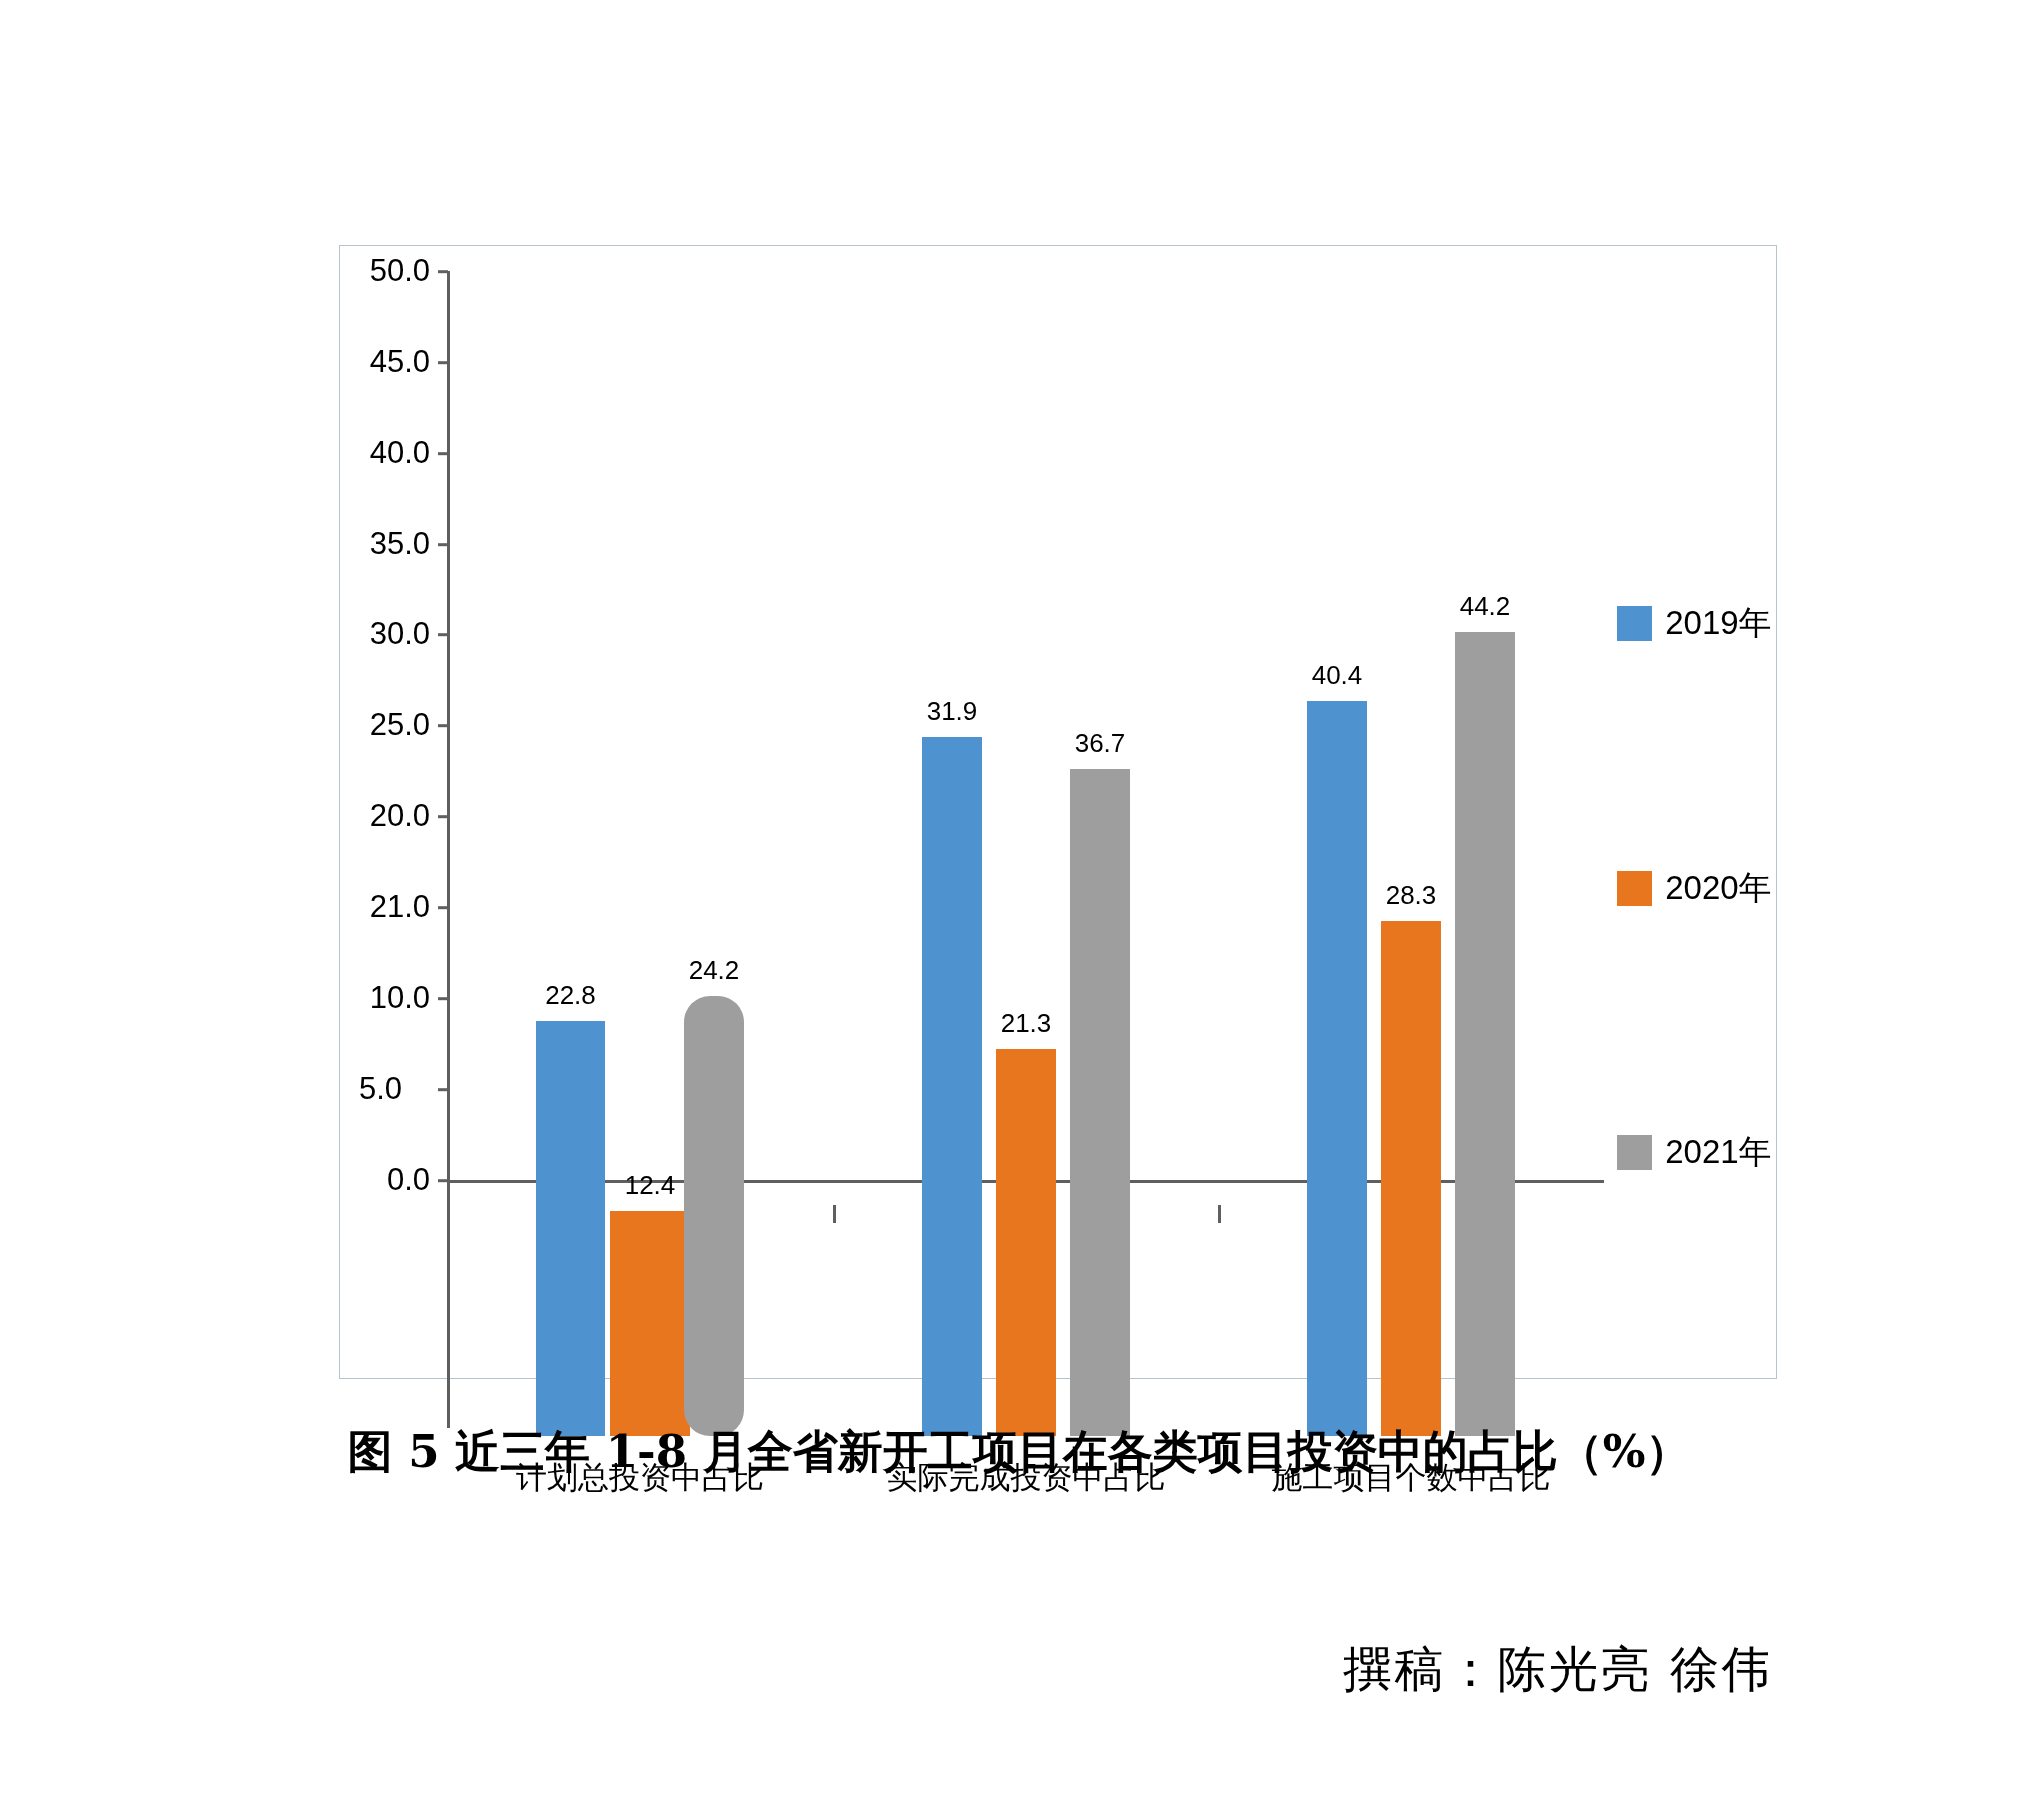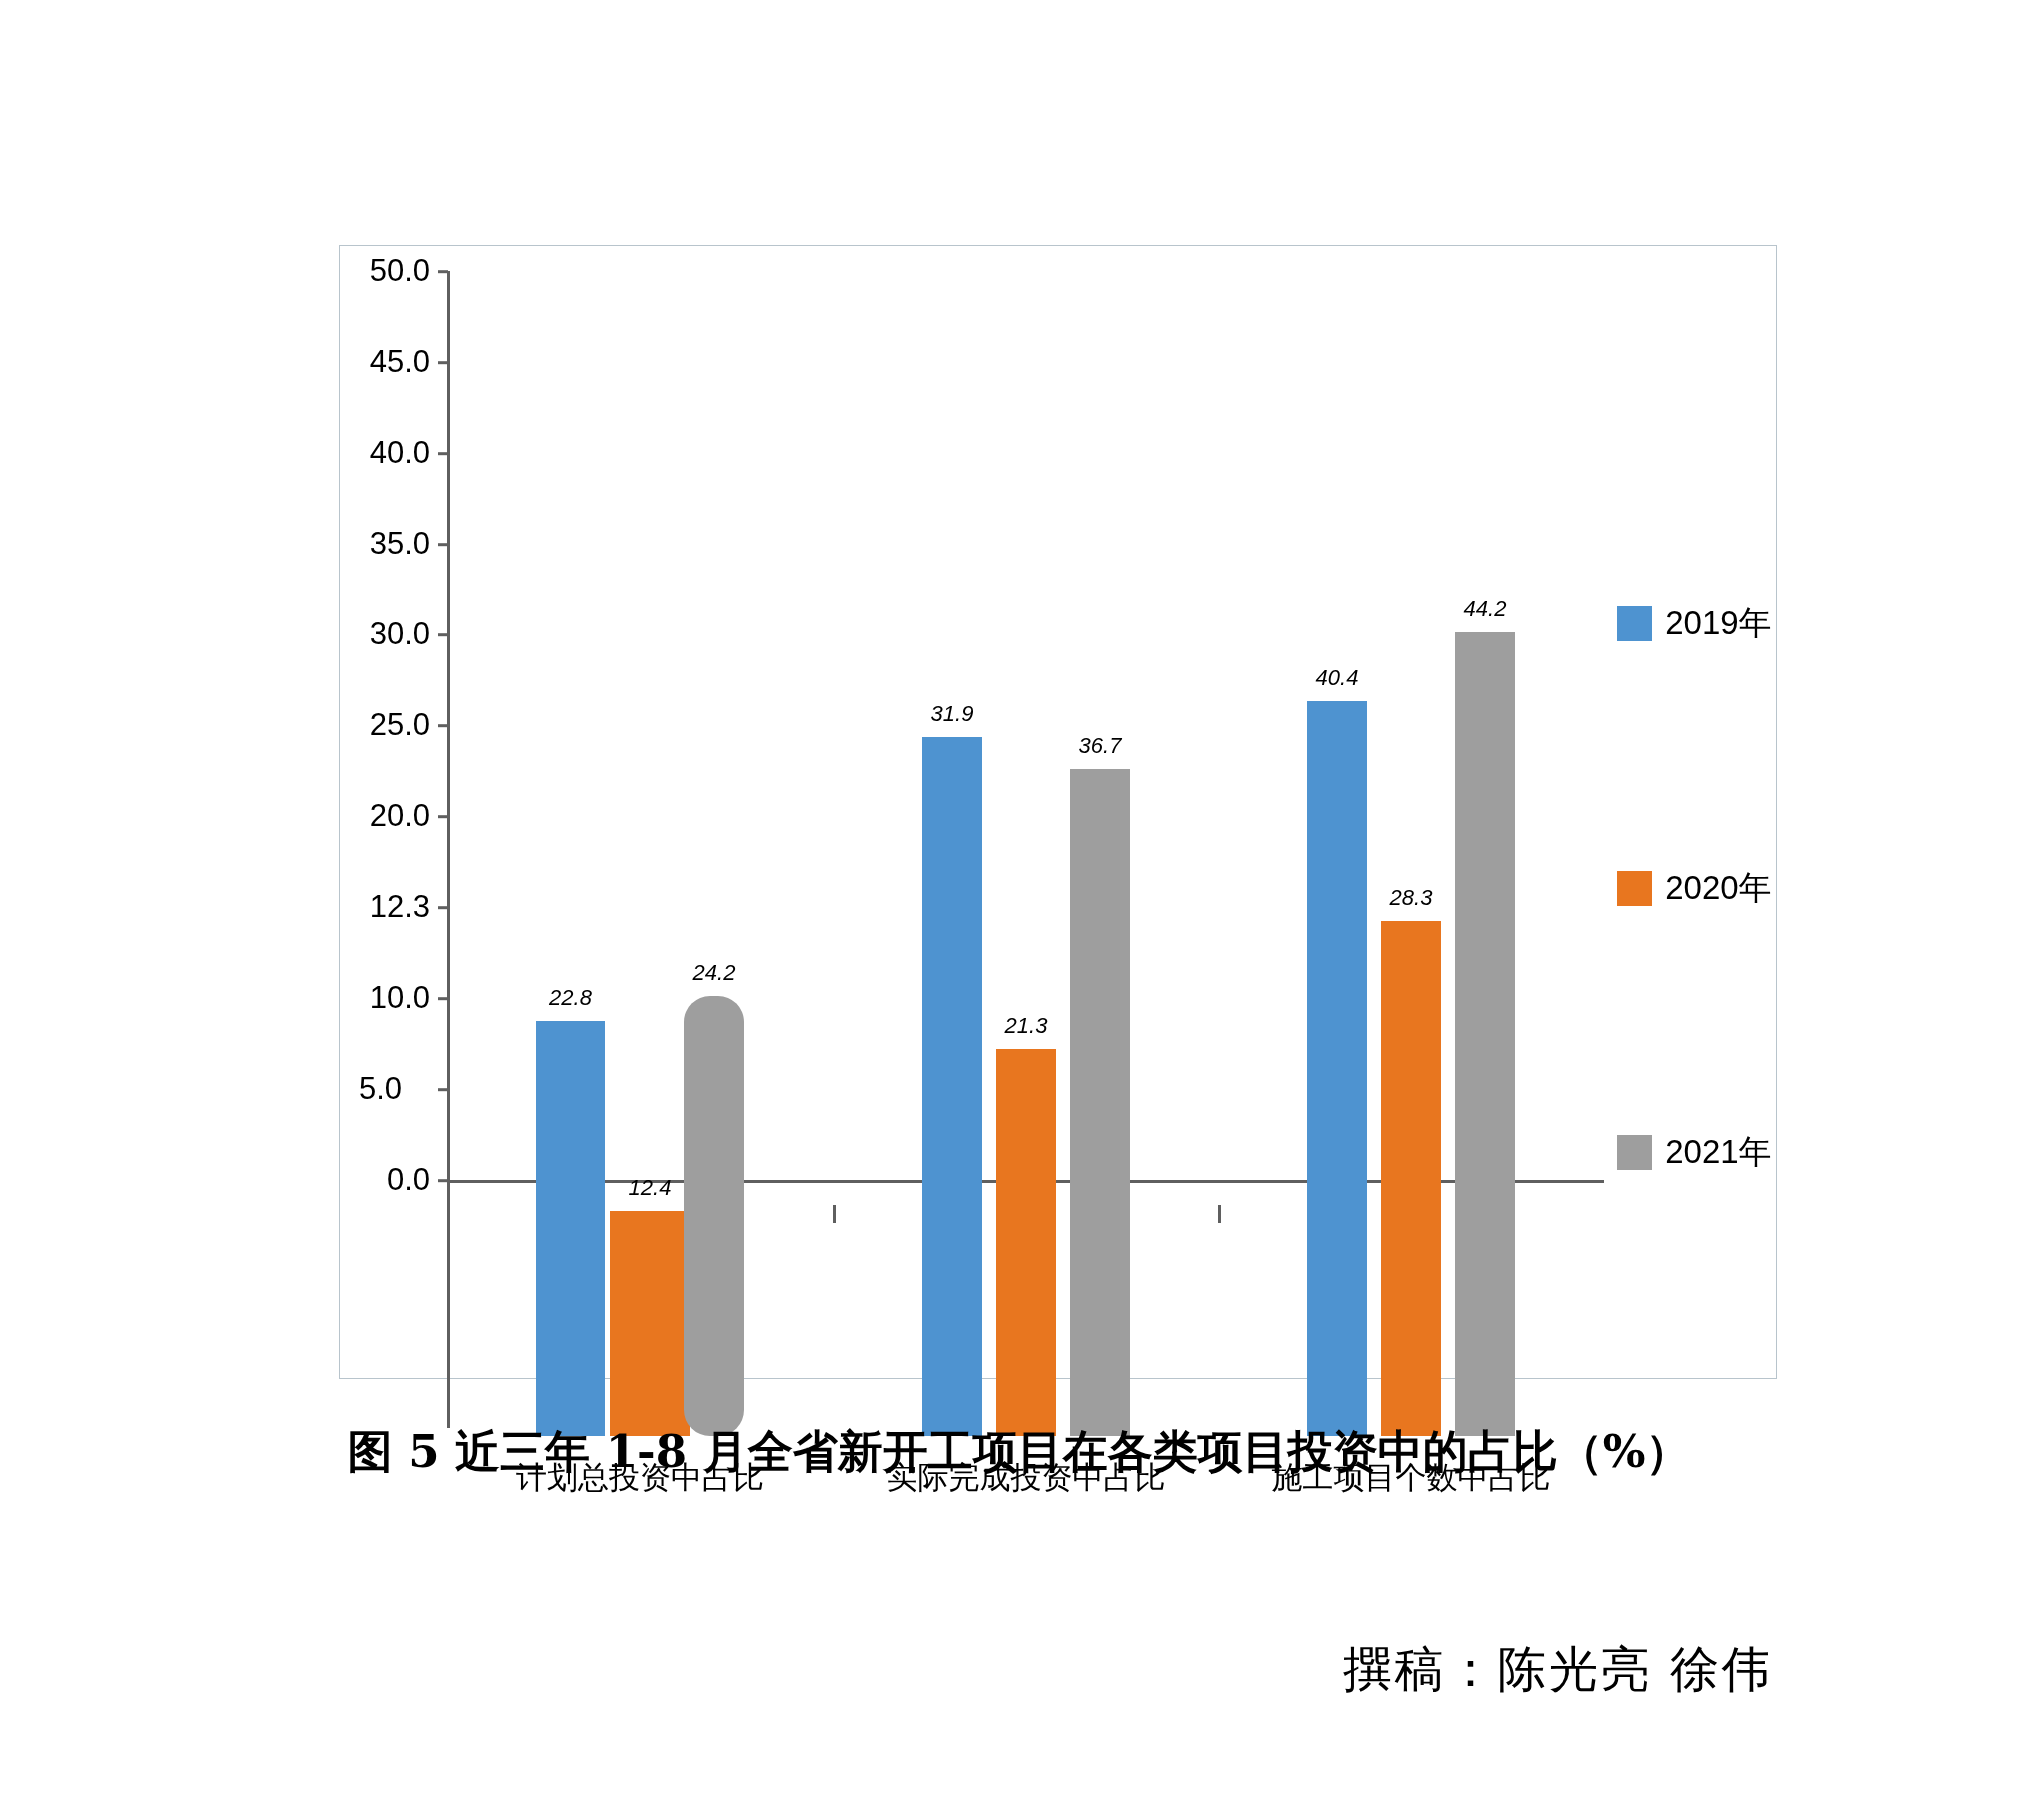--- a/index.html
+++ b/index.html
@@ -89,24 +89,23 @@
     position: absolute;
     bottom: 0;
     width: 60px;
   }
   .bar-label {
     position: absolute;
     bottom: 100%;
     left: 50%;
     transform: translateX(-50%);
     margin-bottom: 10px;
-    font-size: 22px;
-    white-space: nowrap;
-    color: #000;
-    font-style: italic;
+    font-size: 26px;
+    white-space: nowrap;
+    color: #000;
   }
   .cat-label {
     position: absolute;
     top: 930px;
     left: 50%;
     transform: translateX(-50%);
     font-size: 31px;
     white-space: nowrap;
     color: #000;
   }
@@ -172,21 +171,21 @@
   <div id="y-axis-line"></div>
   <div id="x-axis-line"></div>
 
   <div id="y-ticks">
       <div class="y-tick-label" style="top: 934px; right: 1346px;">0.0</div>
       <div class="y-tick-mark" style="top: 934px; left: 98px;"></div>
       <div class="y-tick-label" style="top: 843px; right: 1374px;">5.0</div>
       <div class="y-tick-mark" style="top: 843px; left: 98px;"></div>
       <div class="y-tick-label" style="top: 752px; right: 1346px;">10.0</div>
       <div class="y-tick-mark" style="top: 752px; left: 98px;"></div>
-      <div class="y-tick-label" style="top: 661px; right: 1346px;">12.3</div>
+      <div class="y-tick-label" style="top: 661px; right: 1346px;">21.0</div>
       <div class="y-tick-mark" style="top: 661px; left: 98px;"></div>
       <div class="y-tick-label" style="top: 570px; right: 1346px;">20.0</div>
       <div class="y-tick-mark" style="top: 570px; left: 98px;"></div>
       <div class="y-tick-label" style="top: 479px; right: 1346px;">25.0</div>
       <div class="y-tick-mark" style="top: 479px; left: 98px;"></div>
       <div class="y-tick-label" style="top: 388px; right: 1346px;">30.0</div>
       <div class="y-tick-mark" style="top: 388px; left: 98px;"></div>
       <div class="y-tick-label" style="top: 298px; right: 1346px;">35.0</div>
       <div class="y-tick-mark" style="top: 298px; left: 98px;"></div>
       <div class="y-tick-label" style="top: 207px; right: 1346px;">40.0</div>

